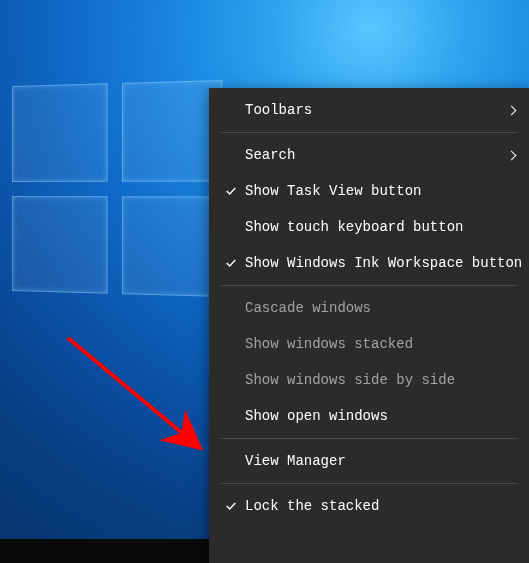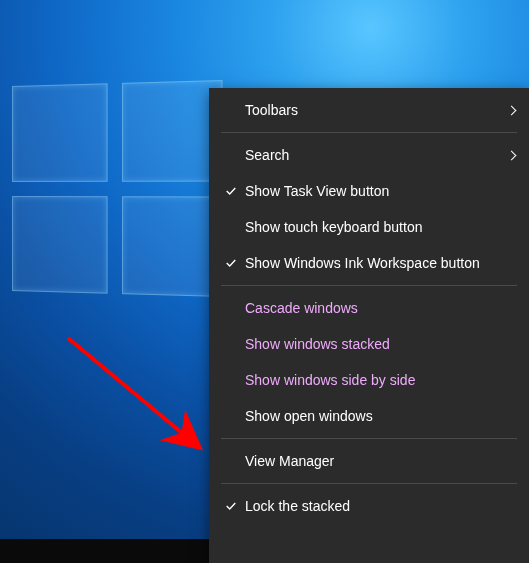--- a/index.html
+++ b/index.html
@@ -8,20 +8,21 @@
     height: 563px;
     overflow: hidden;
     font-family: "Segoe UI", Arial, sans-serif;
     font-size: 14px;
     background: #000;
   }
   .viewport {
     position: relative;
     width: 529px;
     height: 563px;
+    font-family: Liberation Mono, monospace;
   }
   .desktop {
     position: absolute;
     inset: 0;
     background:
       radial-gradient(circle at 70% 5%,
         #59c6ff 0%,
         #2ea2ef 15%,
         #1a86e0 30%,
         #0f68c6 48%,
@@ -64,21 +65,21 @@
     box-shadow: 0 4px 14px rgba(0,0,0,0.5);
   }
   .menu-item {
     display: flex;
     align-items: center;
     height: 36px;
     padding: 0 14px 0 10px;
     cursor: default;
     white-space: nowrap;
   }
-  .menu-item.disabled { color: #f0abfc; }
+  .menu-item.disabled { color: #a3a3a3; }
   .icon-slot {
     width: 24px;
     display: flex;
     align-items: center;
     justify-content: center;
     flex-shrink: 0;
   }
   .label {
     flex: 1 1 auto;
     padding-left: 2px;

